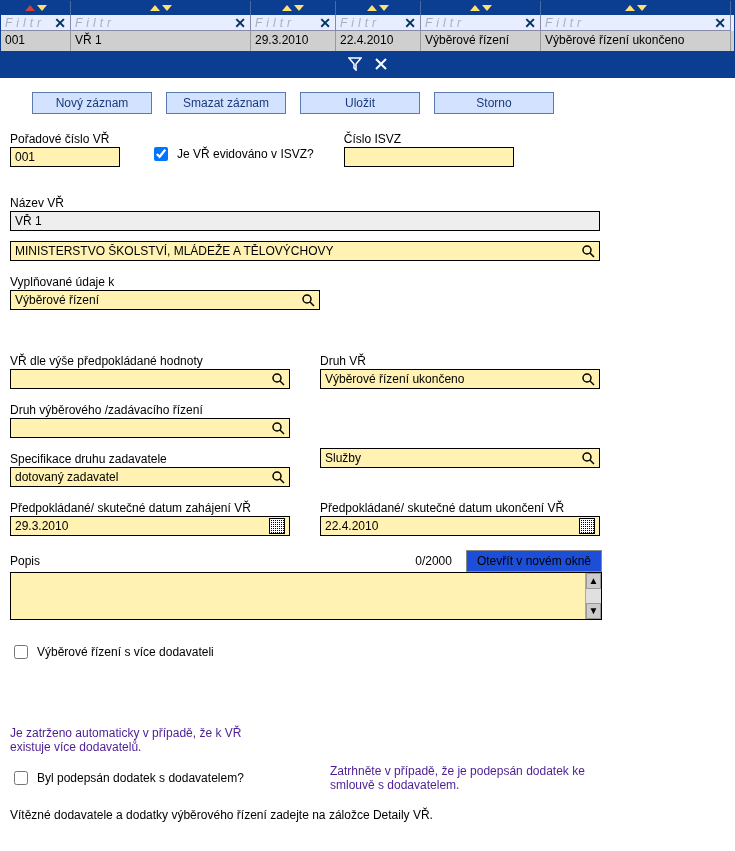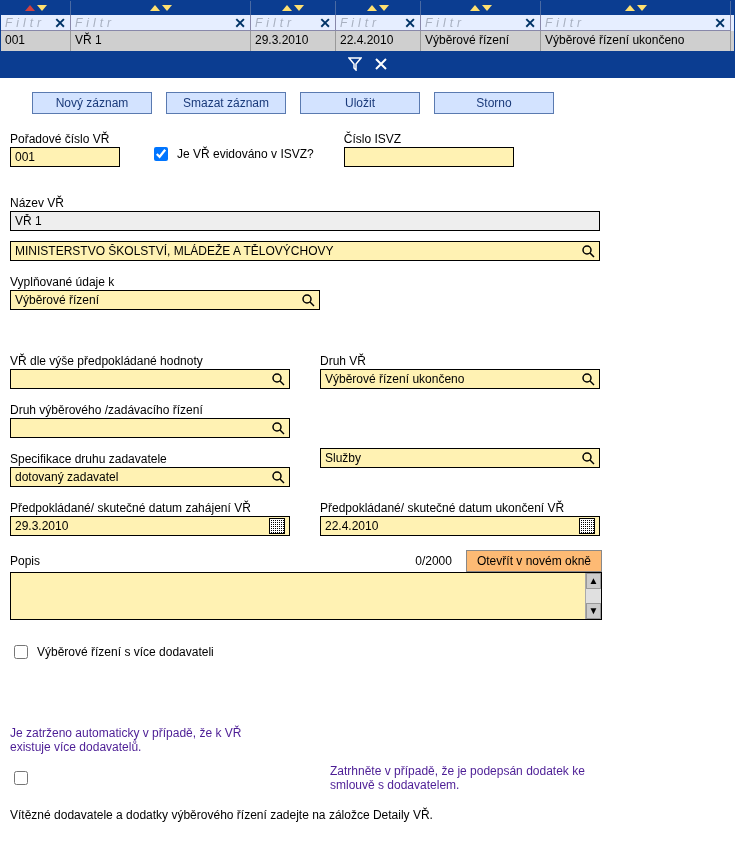--- a/index.html
+++ b/index.html
@@ -149,21 +149,21 @@
     border-left:1px solid #aaa;
     display:flex; flex-direction:column; justify-content:space-between;
   }
   .scroll-btn { height:16px; background:#ccc; border:1px solid #999; text-align:center; font-size:10px; line-height:13px; }
 
   .popis-row {
     display:flex; align-items:center; width:592px; justify-content:space-between; margin-top:14px;
   }
   .open-btn {
     height:22px; padding:0 10px;
-    background:#fdba74; border:1px solid #888;
+    background:#1d4ed8; border:1px solid #888;
     cursor:pointer;
     font-size:12px;
   }
   .counter { color:#000; }
 
   .help-text { color:#4c1d95; max-width:260px; }
 
   .note-line { color:#000; margin-top:16px; }
 
   svg.mag { display:block; }
@@ -408,19 +408,20 @@
     <div class="checkbox-line" style="width:260px">
       <input type="checkbox" style="">
       <span>Výběrové řízení s více dodavateli</span>
     </div>
     <div class="help-text">Je zatrženo automaticky v případě, že k VŘ existuje více dodavatelů.</div>
   </div>
 
   <div class="row" style="margin-top:10px; gap:60px; align-items:flex-start;">
     <div class="checkbox-line" style="width:260px">
       <input type="checkbox" style="">
+      <span>Byl podepsán dodatek s dodavatelem?</span>
     </div>
     <div class="help-text">Zatrhněte v případě, že je podepsán dodatek ke smlouvě s dodavatelem.</div>
   </div>
 
   <div class="note-line">Vítězné dodavatele a dodatky výběrového řízení zadejte na záložce Detaily VŘ.</div>
 
 </div>
 
 </body></html>

